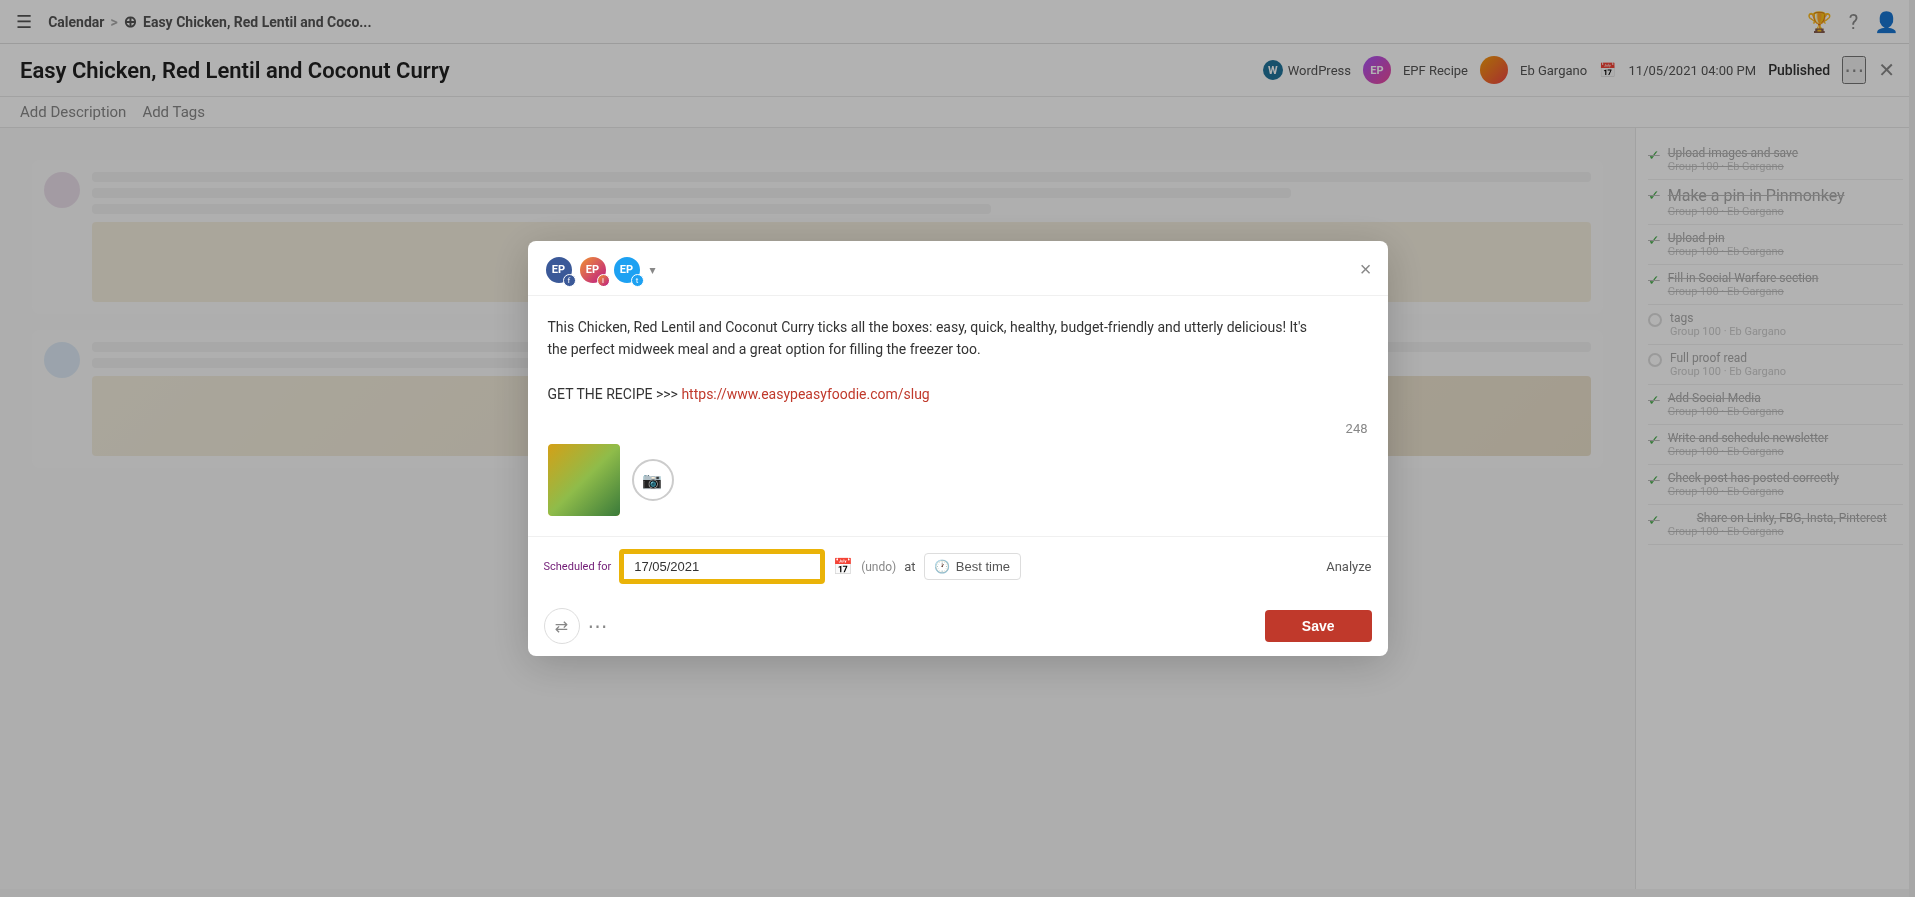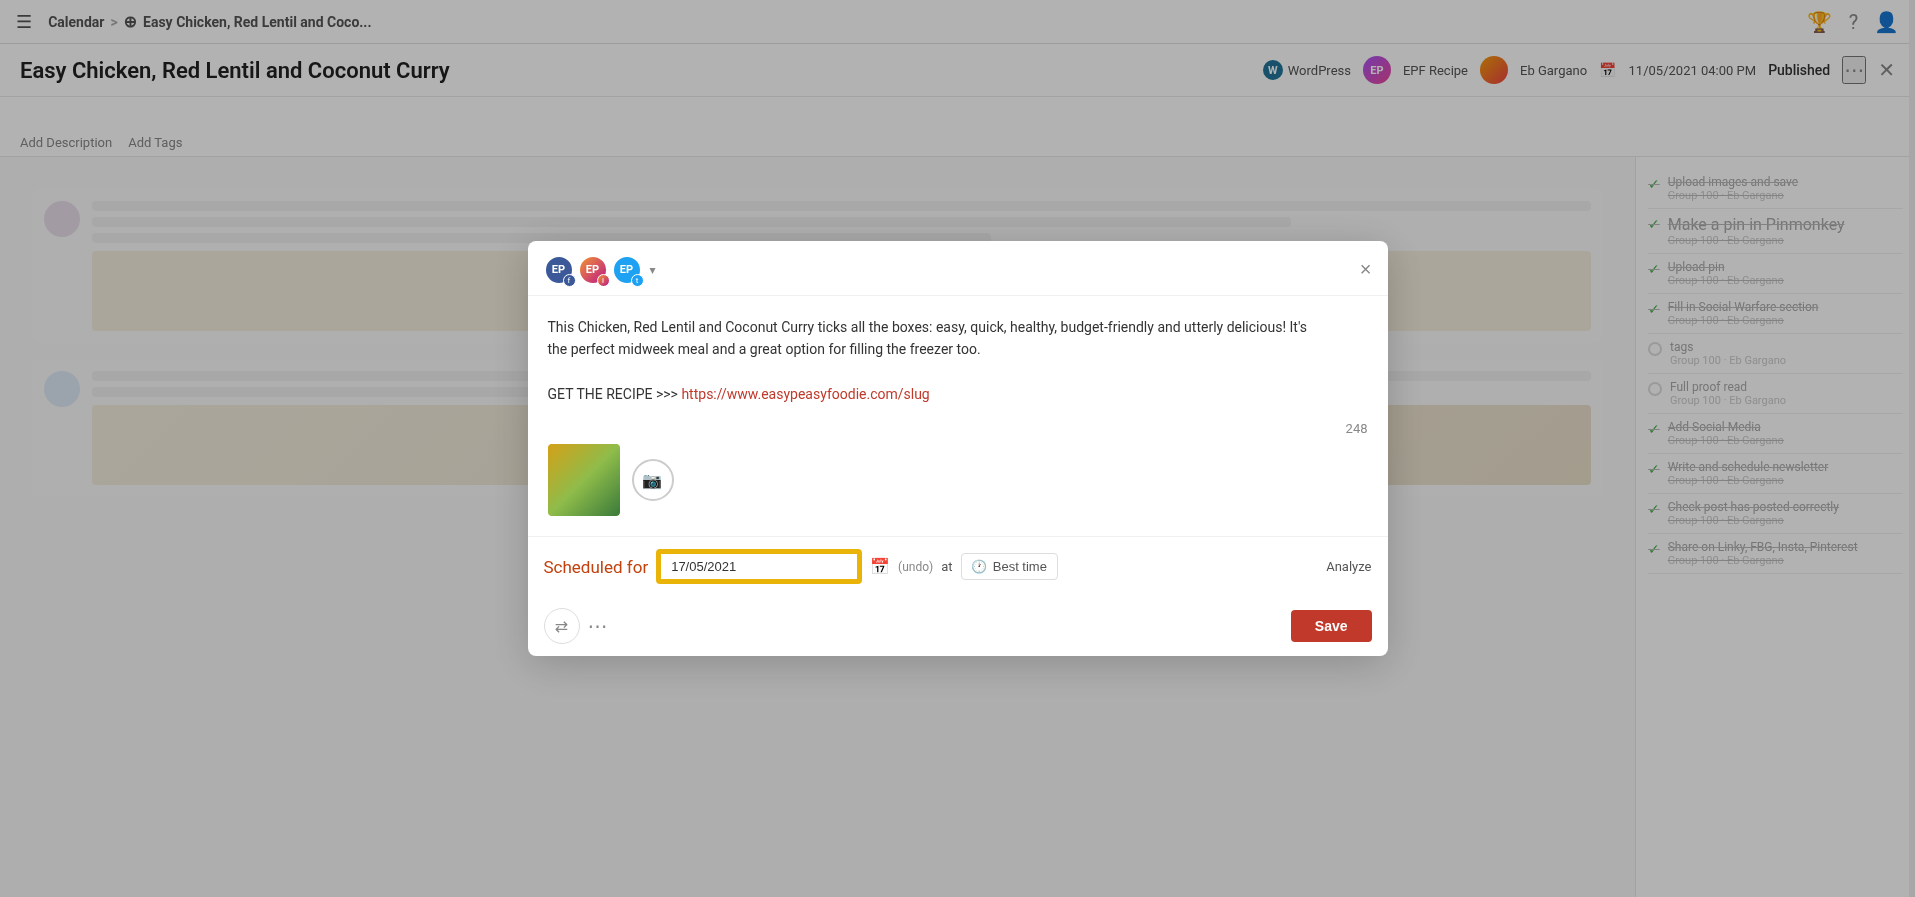--- a/index.html
+++ b/index.html
@@ -87,21 +87,21 @@
     .close-btn { font-size: 20px; color: #888; cursor: pointer; background: none; border: none; }
 
     
     .sub-header {
       padding: 6px 20px;
       background: #fff;
       display: flex;
       gap: 16px;
       border-bottom: 1px solid #e8e8e8;
     }
-    .sub-header a { font-size: 13px; color: #888; text-decoration: none; margin-top: 32px; }
+    .sub-header a { font-size: 15px; color: #888; text-decoration: none; }
 
     
     .main-content {
       display: flex;
       height: calc(897px - 44px - 56px - 36px);
       background: #fafafa;
     }
 
     
     .left-panel {
@@ -251,21 +251,21 @@
     }
 
     .modal-footer-bar {
       padding: 12px 16px;
       border-top: 1px solid #f0f0f0;
       display: flex;
       align-items: center;
       gap: 8px;
     }
 
-    .scheduled-label { font-size: 17px; color: #c2410c; }
+    .scheduled-label { font-size: 11px; color: #701a75; }
     .date-input-box {
       border: 5px solid #eab308;
       border-radius: 4px;
       padding: 5px 10px;
       font-size: 13px;
       color: #333;
       background: #fff;
     }
     .cal-picker-icon { font-size: 16px; color: #888; cursor: pointer; }
     .undo-link { font-size: 12px; color: #888; cursor: pointer; }
@@ -298,21 +298,21 @@
     .more-btn {
       background: none; border: none;
       font-size: 20px; color: #888; cursor: pointer;
     }
     .save-btn {
       margin-left: auto;
       background: #c0392b;
       color: white;
       border: none;
       border-radius: 4px;
-      padding: 8px 24px;
+      padding: 8px 37px;
       font-size: 14px;
       font-weight: 600;
       cursor: pointer;
     }
   </style>
 </head>
 <body>
 
 <div class="top-nav">
   <span class="menu-icon">☰</span>
@@ -442,21 +442,21 @@
         <div class="checklist-item done">
           <span class="check-icon">✓</span>
           <div>
             <div style="font-size:12px;color:#aaa;">Check post has posted correctly</div>
             <div class="item-sub">Group 100 · Eb Gargano</div>
           </div>
         </div>
         <div class="checklist-item done">
           <span class="check-icon">✓</span>
           <div>
-            <div style="font-size:12px;color:#aaa;">Share on Linky, FBG, Insta, Pinterest</div>
+            <div style="font-size:12px;color:#aaa;margin-left:29px;">Share on Linky, FBG, Insta, Pinterest</div>
             <div class="item-sub">Group 100 · Eb Gargano</div>
           </div>
         </div>
       </div>
     <div style="position:absolute; right:0; top:0; bottom:0; width:6px; background:#f0f0f0;"></div>
   </div>
 </div>
 
 <div class="modal-overlay">
   <div class="modal">

